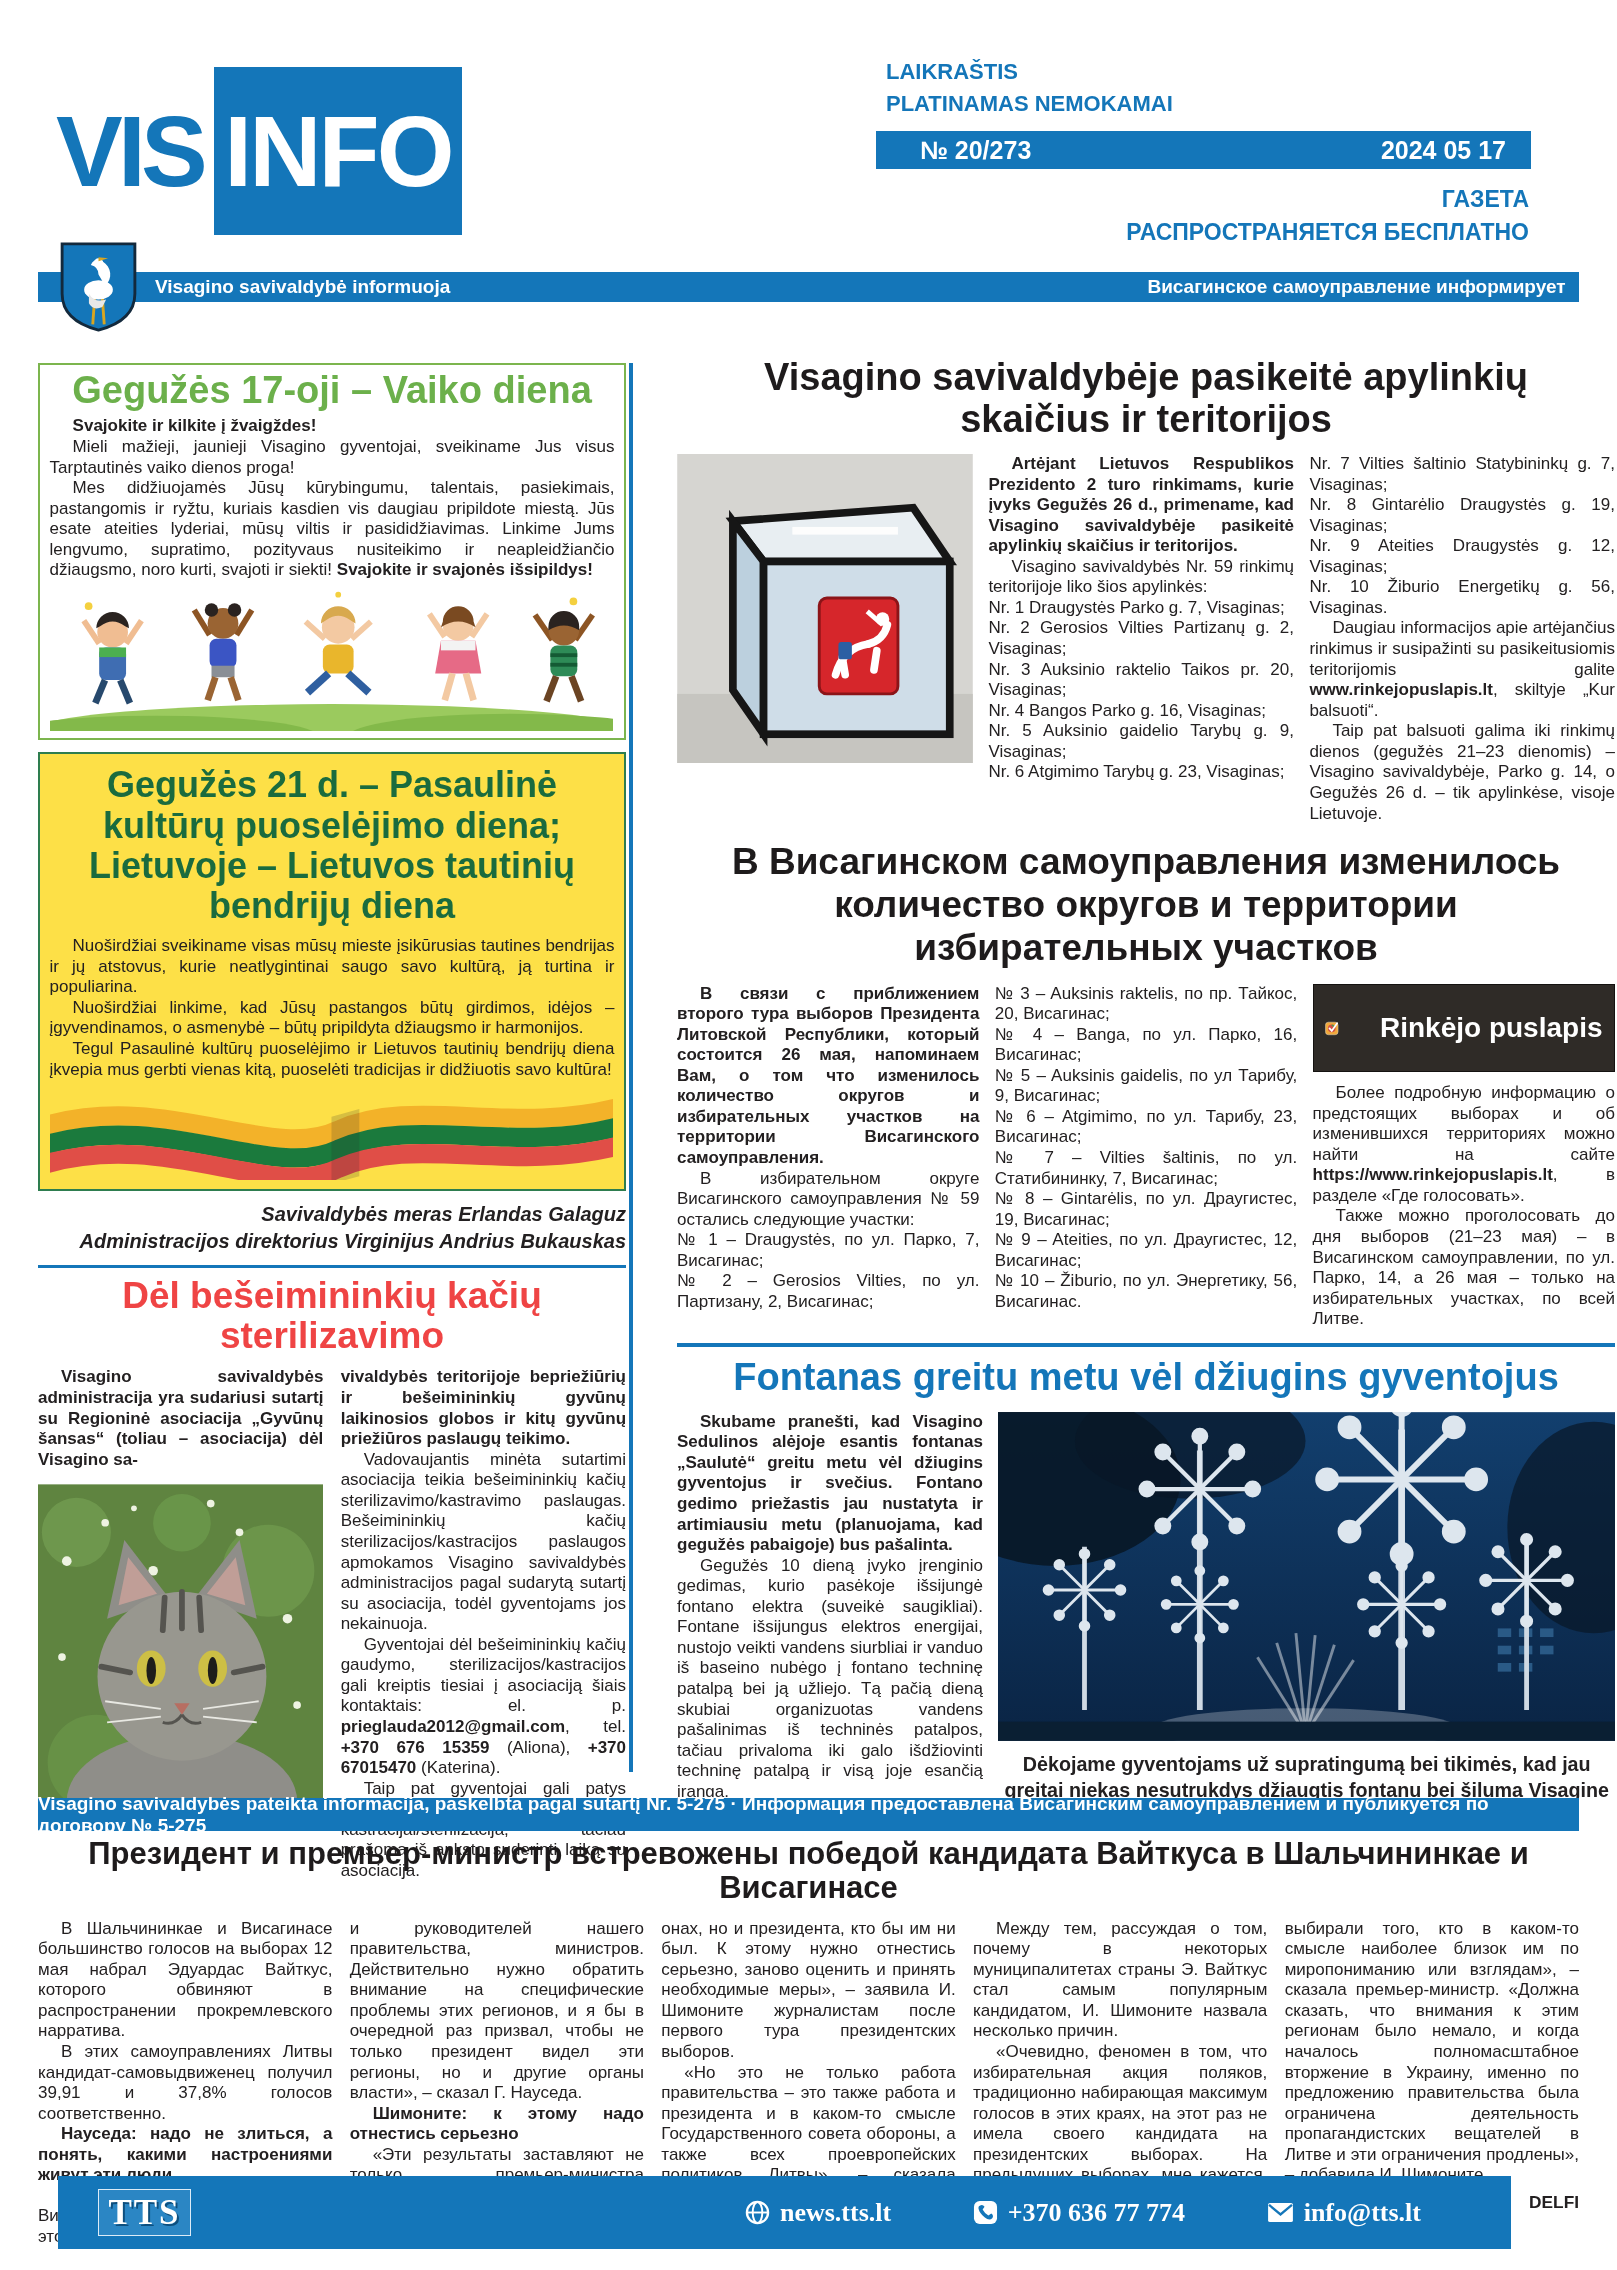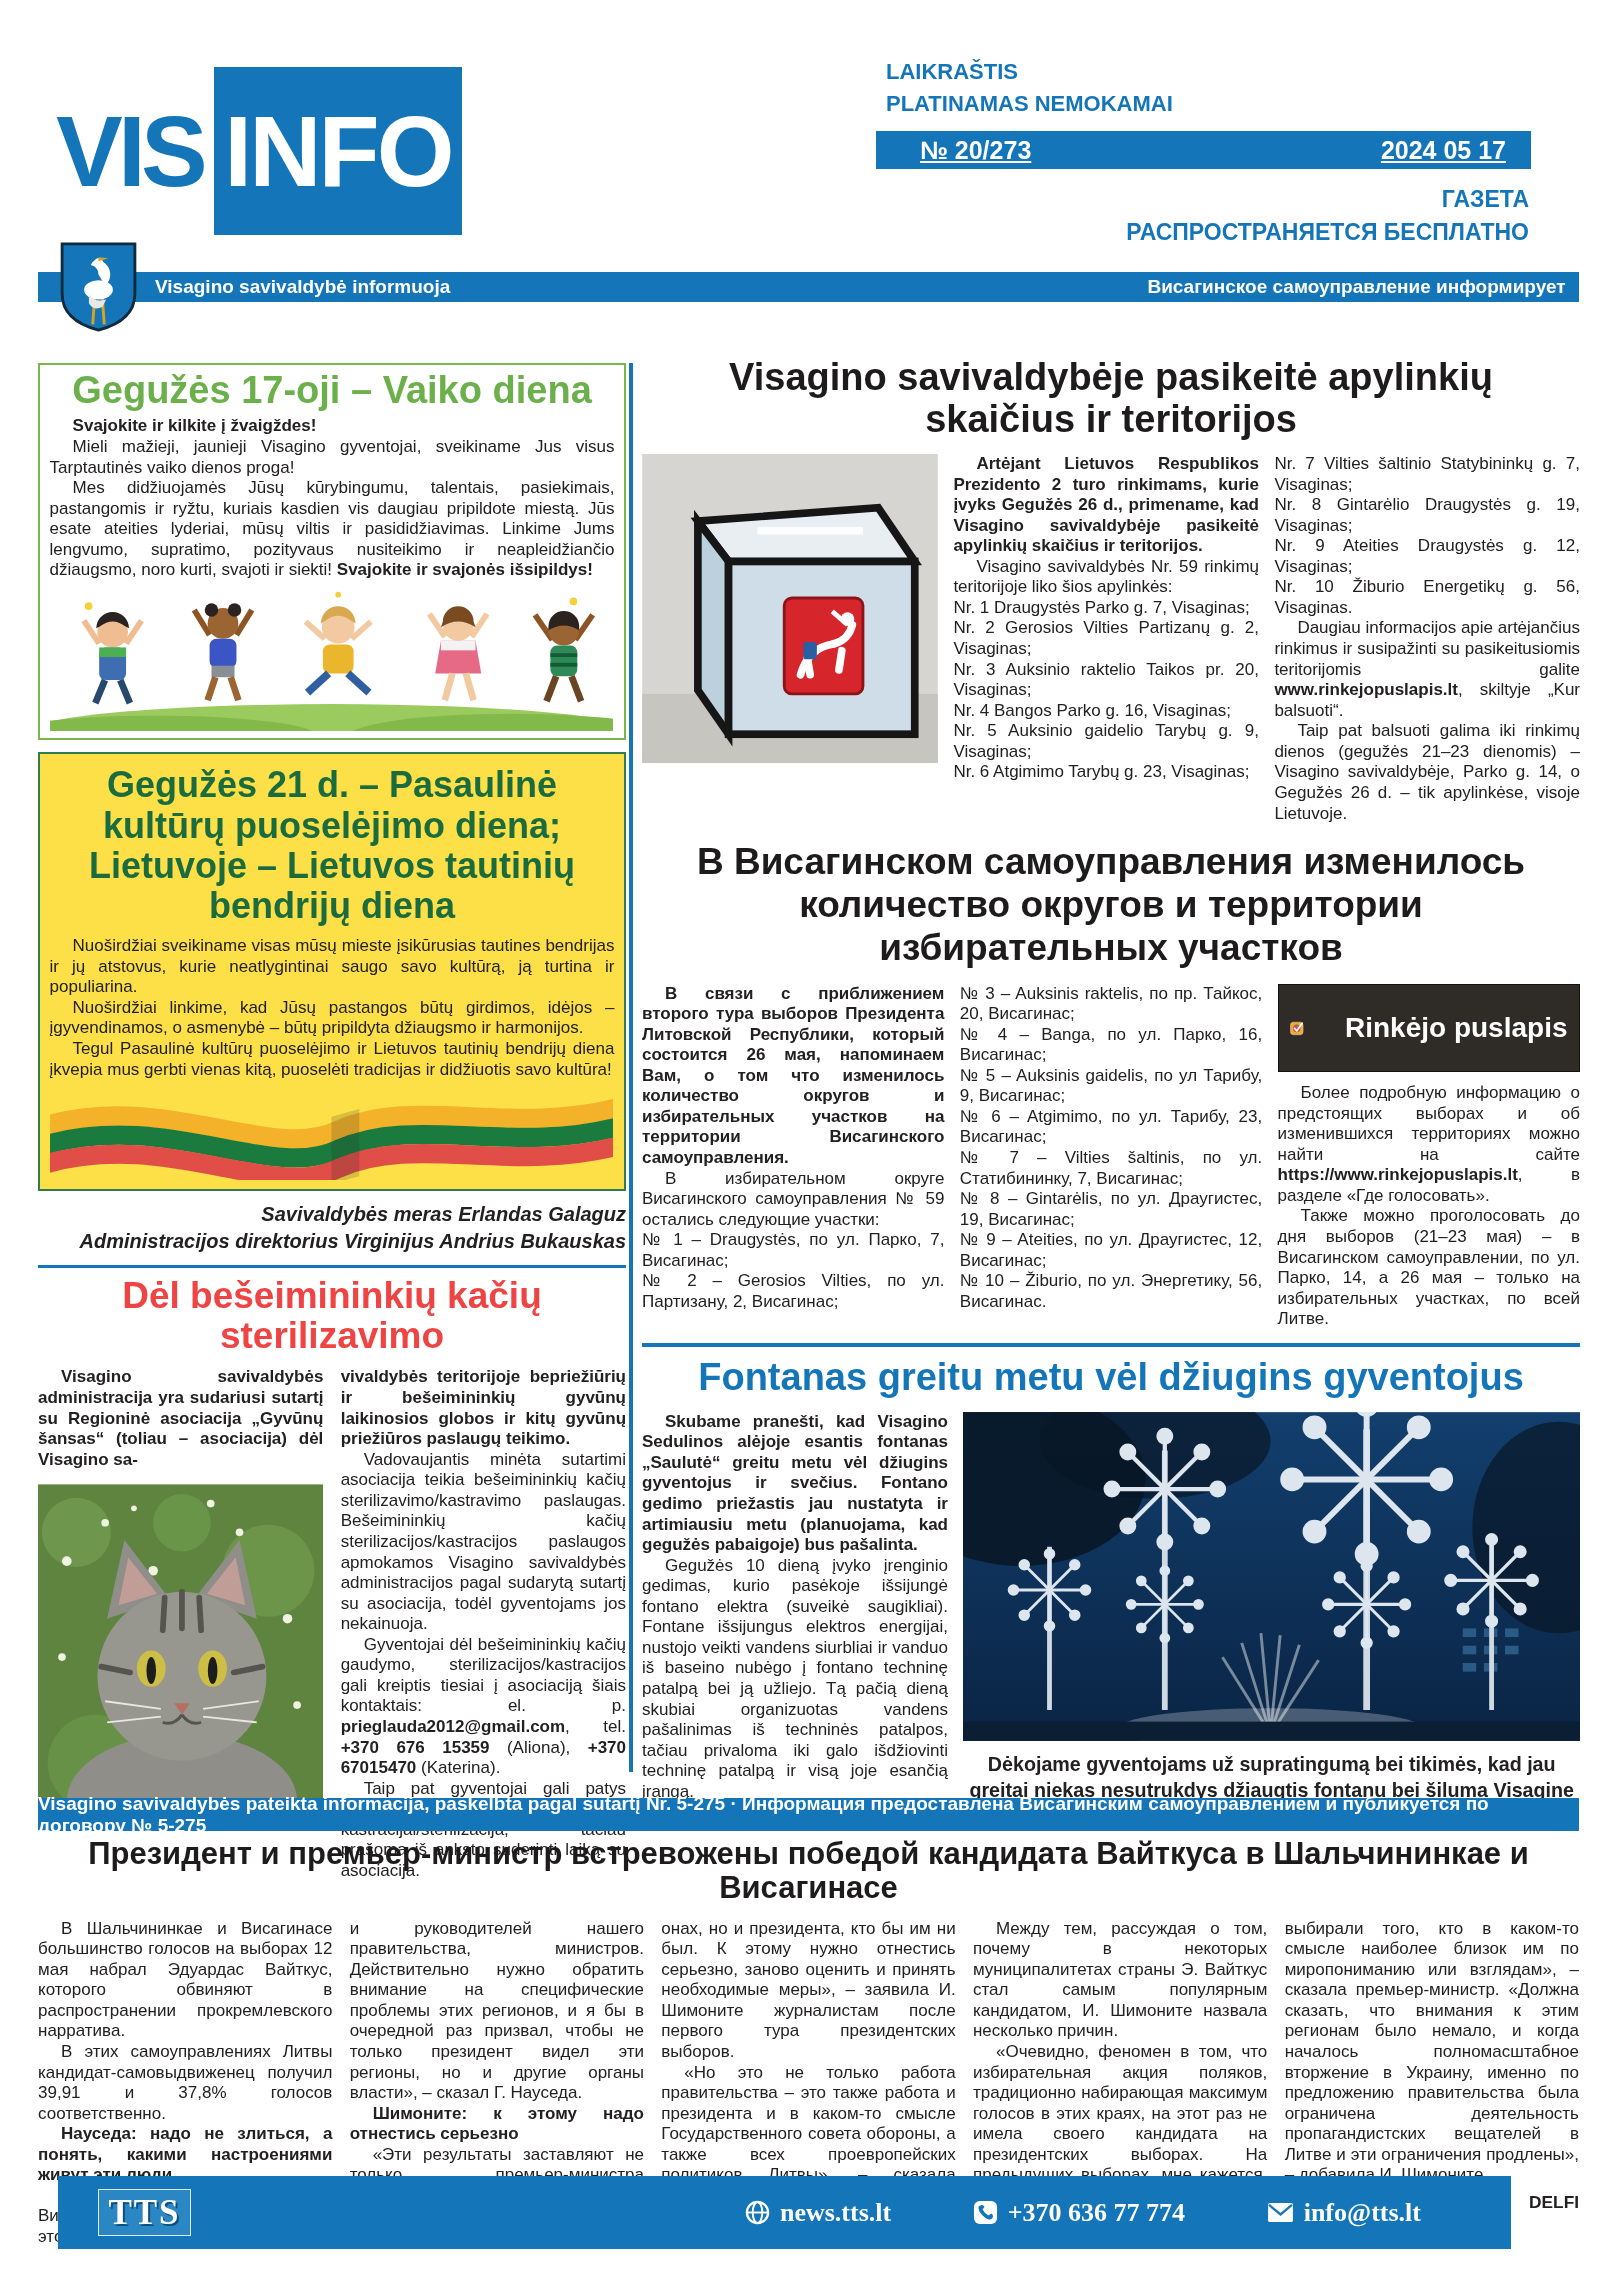--- a/index.html
+++ b/index.html
@@ -6,21 +6,21 @@
   .page{position:relative;width:1618px;height:2270px;background:#ffffff;overflow:hidden;
         font-family:"Liberation Sans","DejaVu Sans",sans-serif;color:#232021;}
   
   .logo{position:absolute;left:56px;top:67px;display:flex;align-items:center;height:168px;}
   .logo-vis{font-size:100px;font-weight:bold;color:#1476b9;letter-spacing:-4.8px;margin-right:11.5px;}
   .logo-info{background:#1476b9;color:#fff;font-size:100px;font-weight:bold;height:168px;
              display:flex;align-items:center;padding:0 10px;letter-spacing:-2.9px;}
   .tagline{position:absolute;left:886px;top:56px;color:#1476b9;font-size:22px;line-height:1.45;font-weight:bold;}
   .num-bar{position:absolute;left:876px;top:131px;width:655px;height:38px;background:#1476b9;color:#fff;
            display:flex;align-items:center;justify-content:space-between;font-weight:bold;font-size:25px;
-           padding:0 25px 0 44px;box-sizing:border-box;text-decoration:underline;}
+           padding:0 25px 0 44px;box-sizing:border-box;}
   .free-ru{position:absolute;left:876px;top:183px;width:653px;text-align:right;color:#1476b9;
            font-size:23px;line-height:1.45;font-weight:bold;}
   .info-bar{position:absolute;left:38px;top:272px;width:1541px;height:30px;background:#1476b9;color:#fff;
             display:flex;align-items:center;font-weight:bold;font-size:19px;box-sizing:border-box;
             padding:0 13.4px 0 117px;}
   .info-bar .ru{margin-left:auto;}
   .herb{position:absolute;left:60px;top:242px;width:77px;height:90px;z-index:5;}
   
   .bt{font-size:17px;line-height:1.21;text-align:justify;margin:0;}
   .ind{text-indent:23px;}
@@ -30,21 +30,21 @@
   .left-col{position:absolute;left:38px;top:363px;width:588px;}
   .box1{border:2.9px solid #7cb54e;background:#fff;padding:3.8px 9.6px 7.7px;box-sizing:border-box;}
   .box1 h2{margin:1.9px 0 5.8px;text-align:center;color:#6cb04b;font-size:38px;line-height:1.05;}
   .box2{margin-top:11.5px;border:2.9px solid #2e7d4f;background:#fde047;padding:7.7px 9.6px 9.6px;box-sizing:border-box;}
   .box2 h2{margin:3.8px 0 9.6px;text-align:center;color:#1a6b3e;font-size:36px;line-height:1.12;}
   .signature{margin-top:9.6px;text-align:right;font-style:italic;font-weight:bold;font-size:20px;line-height:1.35;}
   .cats-title{margin:7.7px 0 0;text-align:center;font-size:37px;line-height:1.08;color:#ef4444;}
   .cols2{display:flex;gap:17.3px;margin-top:11.5px;}
   .cols2 .c{flex:1;min-width:0;}
   
-  .right-area{position:absolute;left:642px;top:357px;width:938px;}
+  .right-area{position:absolute;left:677px;top:357px;width:938px;}
   .ra-title{margin:0;text-align:center;font-size:38px;line-height:1.1;color:#1e1b1c;}
   .row{display:flex;gap:15.4px;margin-top:13.4px;}
   .row .c{flex:1;min-width:0;}
   .ru-title{margin:17.3px 0 0;text-align:center;font-size:37px;line-height:1.16;color:#1e1b1c;}
   .font-title{margin:9.6px 0 0;text-align:center;font-size:38px;line-height:1.1;color:#1476b9;}
   .banner{height:88px;background:#2f2b27;border:1px solid #141210;display:flex;align-items:center;
           padding:0 11.5px;box-sizing:border-box;gap:29px;}
   .banner span{color:#fff;font-weight:bold;font-size:28px;margin-left:11.5px;white-space:nowrap;}
   .caption{margin-top:11.5px;font-size:19.7px;font-weight:bold;text-align:center;line-height:1.3;}
   .v-div{position:absolute;left:629px;top:363px;width:3.8px;height:1409px;background:#1476b9;}

